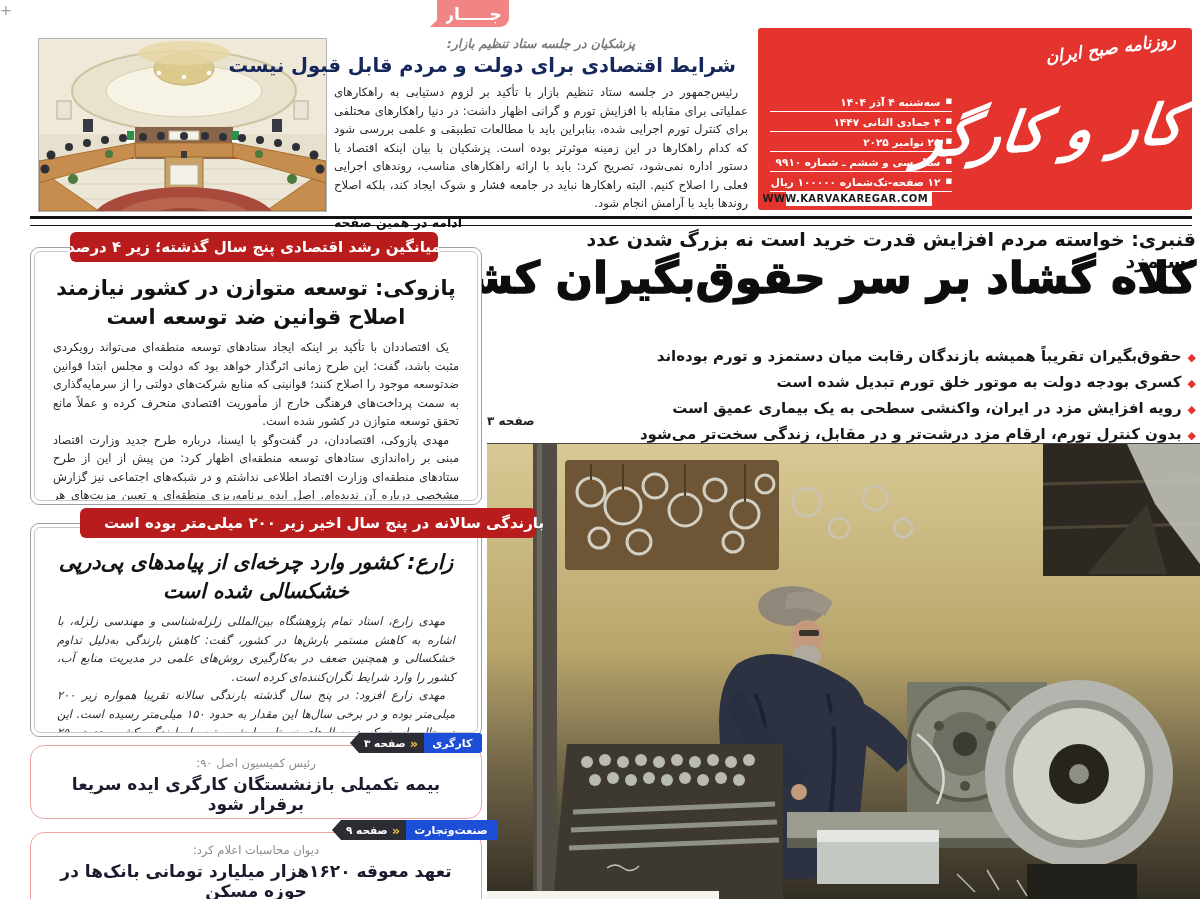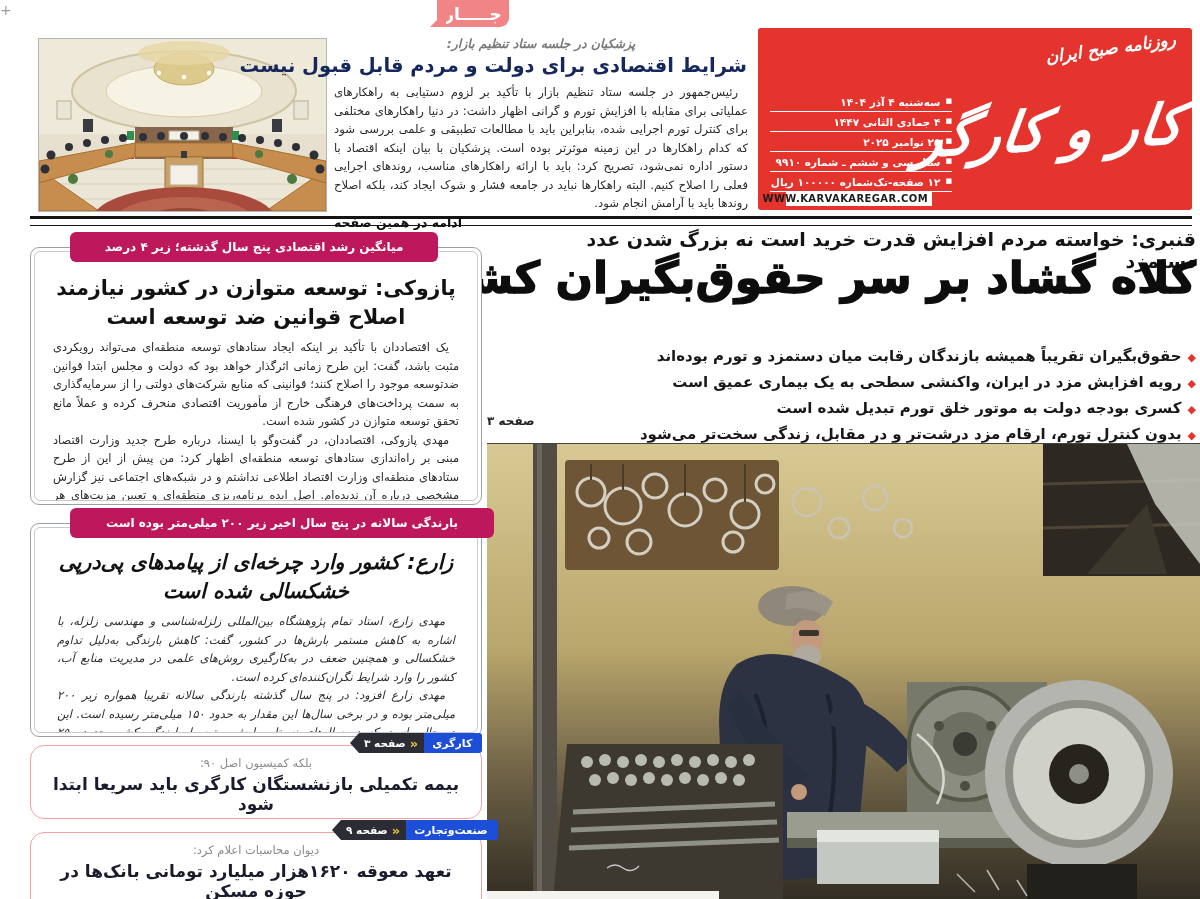--- a/index.html
+++ b/index.html
@@ -24,40 +24,40 @@
   .dates{position:absolute;left:12px;top:64px;width:182px;}
   .daterow{height:19px;border-bottom:1.5px solid #fff;display:flex;align-items:center;
     direction:rtl;color:#fff;font-size:10.5px;font-weight:bold;gap:5px;white-space:nowrap;}
   .daterow .sq{font-size:7px;line-height:1;}
   .site{position:absolute;left:28px;top:163px;width:146px;box-sizing:border-box;background:#fff;
     color:#1c1c1c;font-weight:bold;font-size:10px;text-align:center;padding:2px 4px;letter-spacing:.4px;}
   
   .leadphoto{left:38px;top:38px;width:287px;height:172px;border:1px solid #b5b5b5;background:#eee;}
   .leadtext{left:334px;top:36px;width:414px;height:182px;direction:rtl;}
   .leadkicker{text-align:center;color:#7a7a7a;font-size:12.5px;font-weight:bold;margin:0 0 3px;font-style:italic;}
-  .leadhead{text-align:center;color:#16275c;font-size:19.5px;font-weight:900;margin:0 1px 6px;white-space:nowrap;}
+  .leadhead{text-align:center;color:#16275c;font-size:19.5px;font-weight:900;margin:0 12px 6px;white-space:nowrap;}
   .leadbody{font-size:11.6px;line-height:1.6;color:#2a2a2a;text-align:justify;margin:0;}
   .leadbody p{margin:0;text-indent:10px;}
   .leadcont{font-weight:bold;font-size:12.5px;color:#111;text-align:left;margin-top:2px;}
   
   .sep{left:30px;top:216px;width:1162px;height:6px;border-top:3px solid #141414;border-bottom:1px solid #141414;}
   
   .mainkicker{left:520px;top:228px;width:676px;direction:rtl;text-align:right;font-size:19px;
     font-weight:900;color:#151515;}
   .mainhead{left:505px;top:252px;width:691px;direction:rtl;text-align:right;font-size:44px;
     font-weight:900;color:#0d0d0d;-webkit-text-stroke:1.3px #0d0d0d;letter-spacing:-2px;white-space:nowrap;}
   .bullets{left:560px;top:344px;width:636px;direction:rtl;text-align:right;}
   .bullets .b{font-size:15px;font-weight:bold;color:#181818;line-height:24px;white-space:nowrap;}
   .bullets .d{color:#e5332d;font-size:11px;margin-left:6px;}
   .pageref{left:487px;top:414px;font-size:12px;font-weight:bold;color:#222;direction:rtl;}
   
   .bigphoto{left:487px;top:443px;width:713px;height:456px;border-top:1px solid #444;background:#b7a76f;}
   
-  .red-tag{background:#be185d;color:#fff;border-radius:6px;display:flex;align-items:center;
-    justify-content:center;font-weight:bold;font-size:12px;z-index:3;direction:rtl;white-space:nowrap;}
+  .red-tag{background:#b91c1c;color:#fff;border-radius:6px;display:flex;align-items:center;
+    justify-content:center;font-weight:bold;font-size:15px;z-index:3;direction:rtl;white-space:nowrap;}
   .story-box{left:30px;width:452px;background:#fff;border:1px solid #9aa0a6;border-radius:9px;padding:3px;
     box-sizing:border-box;z-index:1;}
   .story-box .inner{border:1px solid #c5c9cd;border-radius:6px;height:100%;box-sizing:border-box;
     direction:rtl;overflow:hidden;}
   .bhead{text-align:center;font-size:20.5px;font-weight:900;color:#121212;line-height:1.42;margin:0 10px 6px;}
   .bbody{font-size:11.4px;line-height:1.62;color:#2a2a2a;text-align:justify;margin:0 14px;}
   .bbody p{margin:0;text-indent:10px;}
   
   .mini-tag{display:flex;direction:rtl;z-index:3;height:20px;align-items:stretch;}
   .mini-tag .sec{background:#1d4ed8;color:#fff;font-size:11px;font-weight:bold;padding:0 10px;
@@ -190,22 +190,22 @@
   </div>
   <div class="leadcont">ادامه در همین صفحه</div>
 </div>
 
 <div class="abs sep"></div>
 
 <div class="abs mainkicker">قنبری: خواسته مردم افزایش قدرت خرید است نه بزرگ شدن عدد دستمزد</div>
 <div class="abs mainhead">کلاه گشاد بر سر حقوق‌بگیران کشور</div>
 <div class="abs bullets">
   <div class="b"><span class="d">◆</span><span>حقوق‌بگیران تقریباً همیشه بازندگان رقابت میان دستمزد و تورم بوده‌اند</span></div>
+  <div class="b"><span class="d">◆</span><span>کسری بودجه دولت به موتور خلق تورم تبدیل شده است</span></div>
   <div class="b"><span class="d">◆</span><span>رویه افزایش مزد در ایران، واکنشی سطحی به یک بیماری عمیق است</span></div>
-  <div class="b"><span class="d">◆</span><span>کسری بودجه دولت به موتور خلق تورم تبدیل شده است</span></div>
   <div class="b"><span class="d">◆</span><span>بدون کنترل تورم، ارقام مزد درشت‌تر و در مقابل، زندگی سخت‌تر می‌شود</span></div>
 </div>
 <div class="abs pageref">صفحه ۳</div>
 
 <svg class="abs bigphoto" viewBox="0 0 713 456">
   <defs>
     <linearGradient id="wall" x1="0" y1="0" x2="0" y2="1">
       <stop offset="0" stop-color="#d8c globalization994"></stop>
         <stop offset="0" stop-color="#d8c994"></stop>
       <stop offset=".45" stop-color="#b9a66c"></stop>
@@ -337,21 +337,21 @@
   <div class="inner" style="padding:22px 4px 6px;">
     <p class="bhead">پازوکی: توسعه متوازن در کشور نیازمند اصلاح قوانین ضد توسعه است</p>
     <div class="bbody">
       <p>یک اقتصاددان با تأکید بر اینکه ایجاد ستادهای توسعه منطقه‌ای می‌تواند رویکردی مثبت باشد، گفت: این طرح زمانی اثرگذار خواهد بود که دولت و مجلس ابتدا قوانین ضدتوسعه موجود را اصلاح کنند؛ قوانینی که منابع شرکت‌های دولتی را از سرمایه‌گذاری به سمت پرداخت‌های فرهنگی خارج از مأموریت اقتصادی منحرف کرده و عملاً مانع تحقق توسعه متوازن در کشور شده است.</p>
       <p>مهدی پازوکی، اقتصاددان، در گفت‌وگو با ایسنا، درباره طرح جدید وزارت اقتصاد مبنی بر راه‌اندازی ستادهای توسعه منطقه‌ای اظهار کرد: من پیش از این از طرح ستادهای منطقه‌ای وزارت اقتصاد اطلاعی نداشتم و در شبکه‌های اجتماعی نیز گزارش مشخصی درباره آن ندیده‌ام. اصل ایده برنامه‌ریزی منطقه‌ای و تعیین مزیت‌های هر منطقه - مثلاً تبدیل آذربایجان غربی به قطب کشاورزی یا آذربایجان شرقی به قطب صنعتی - ایده‌ای صحیح و قابل دفاع است، اما مسئله این است که امروز مشکل اصلی جای دیگری است.</p>
     </div>
 
   </div>
 </div>
 
-<div class="abs red-tag" style="left:70px;top:508px;width:424px;height:30px;">
+<div class="abs red-tag" style="left:80px;top:508px;width:424px;height:30px;padding-left:32px;">
   <span>بارندگی سالانه در پنج سال اخیر زیر ۲۰۰ میلی‌متر بوده است</span>
 </div>
 <div class="abs story-box" style="top:523px;height:214px;">
   <div class="inner" style="padding:20px 8px 4px;font-style:italic;">
     <p class="bhead">زارع: کشور وارد چرخه‌ای از پیامدهای پی‌درپی خشکسالی شده است</p>
     <div class="bbody">
       <p>مهدی زارع، استاد تمام پژوهشگاه بین‌المللی زلزله‌شناسی و مهندسی زلزله، با اشاره به کاهش مستمر بارش‌ها در کشور، گفت: کاهش بارندگی به‌دلیل تداوم خشکسالی و همچنین ضعف در به‌کارگیری روش‌های علمی در مدیریت منابع آب، کشور را وارد شرایط نگران‌کننده‌ای کرده است.</p>
       <p>مهدی زارع افزود: در پنج سال گذشته بارندگی سالانه تقریبا همواره زیر ۲۰۰ میلی‌متر بوده و در برخی سال‌ها این مقدار به حدود ۱۵۰ میلی‌متر رسیده است. این در حالی است که در سال‌های نسبتا پربارش، متوسط بارندگی کشور حدود ۲۵۰ میلی‌متر است. بنابراین اکنون با کاهش حدود ۳۰ تا ۴۰ درصدی بارش نسبت به دوره‌های نرمال مواجه هستیم.</p>
     </div>
 
@@ -359,22 +359,22 @@
 </div>
 
 <div class="abs mini-tag" style="left:350px;top:733px;">
   <span class="sec">کارگری</span>
   <span class="pg">
     <span class="chev">«</span>
     <span>صفحه ۳</span>
   </span>
 </div>
 <div class="abs pink-box" style="top:745px;height:74px;">
-  <p class="pkicker">بلکه کمیسیون اصل ۹۰:</p>
-  <p class="phead">بیمه تکمیلی بازنشستگان کارگری باید سریعا ابتدا شود</p>
+  <p class="pkicker">رئیس کمیسیون اصل ۹۰:</p>
+  <p class="phead">بیمه تکمیلی بازنشستگان کارگری ایده سریعا برقرار شود</p>
 </div>
 
 <div class="abs mini-tag" style="left:332px;top:820px;">
   <span class="sec">صنعت‌وتجارت</span>
   <span class="pg">
     <span class="chev">«</span>
     <span>صفحه ۹</span>
   </span>
 </div>
 <div class="abs pink-box" style="top:832px;height:80px;">

